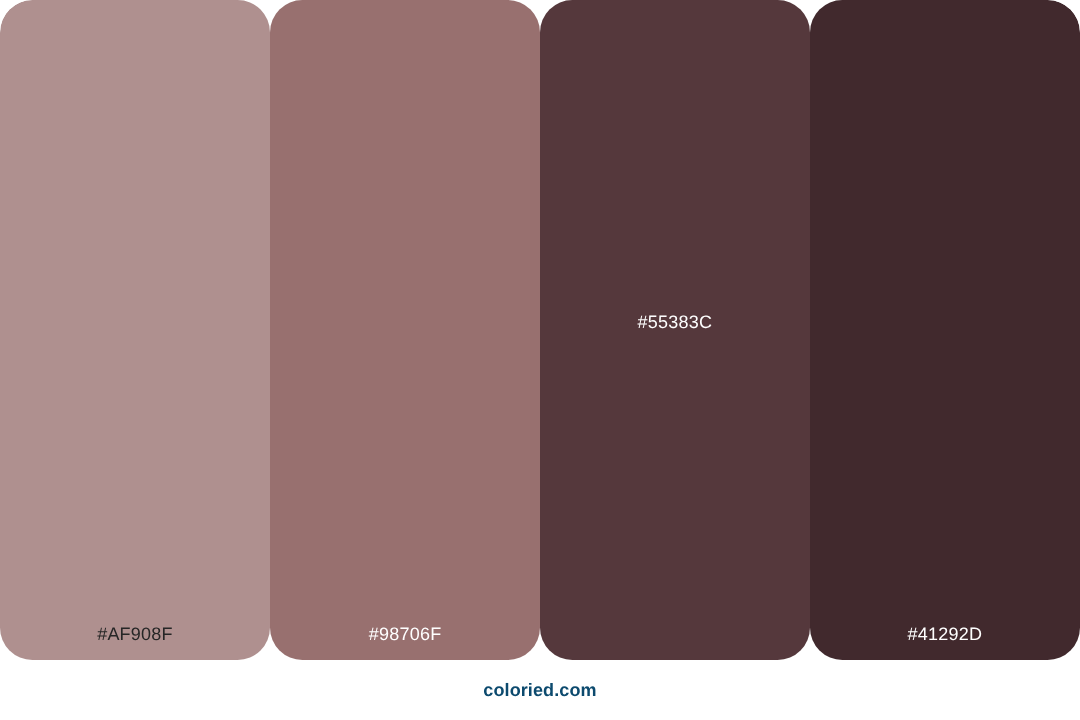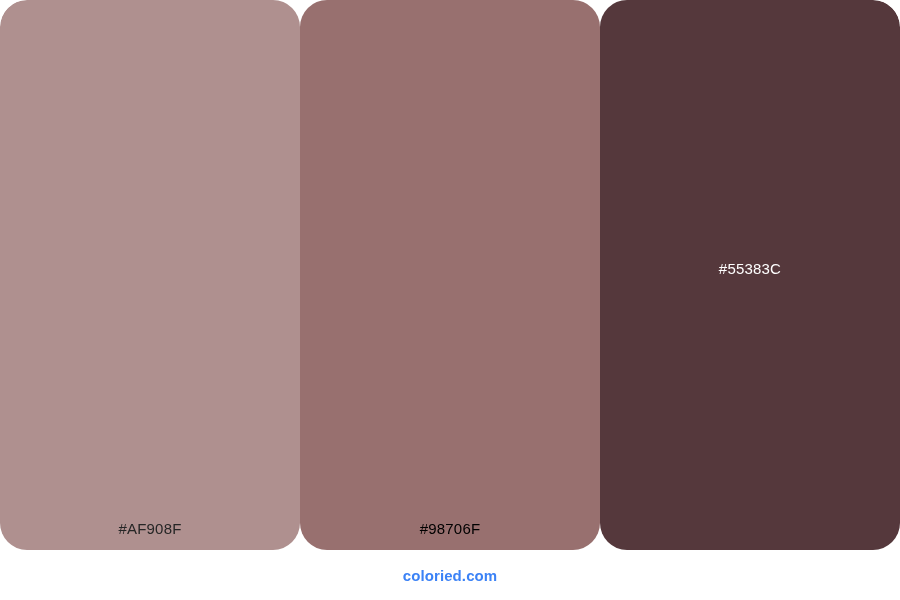--- a/index.html
+++ b/index.html
@@ -61,45 +61,48 @@
     background: #ffffff;
     display: flex;
     align-items: center;
     justify-content: center;
   }
 
   #footer-brand {
     font-family: "Liberation Sans", sans-serif;
     font-size: 15px;
     font-weight: bold;
-    color: #3b82f6;
+    color: #0c4a6e;
     letter-spacing: 0.1px;
     line-height: 1;
   }
 </style>
 </head>
 <body>
 
 <div id="palette-page">
 
   <div id="swatch-strip">
 
     <div class="swatch" style="background-color: rgb(175, 144, 143);">
       <span class="swatch-label" style="color: rgb(38, 38, 38);">#AF908F</span>
     </div>
 
     <div class="swatch" style="background-color: rgb(152, 112, 111);">
-      <span class="swatch-label" style="color: #000000;">#98706F</span>
+      <span class="swatch-label" style="color: #ffffff;">#98706F</span>
     </div>
 
 
     <div class="swatch" style="background-color: rgb(85, 56, 60); align-items: center;">
       <span class="swatch-label" style="color: rgb(255, 255, 255);">#55383C</span>
     </div>
 
+    <div class="swatch" style="background-color: rgb(65, 41, 45);">
+      <span class="swatch-label" style="color: rgb(255, 255, 255);">#41292D</span>
+    </div>
 
   </div>
 
   <div id="footer-bar">
     <span id="footer-brand">coloried.com</span>
   </div>
 
 </div>
 
 </body></html>

